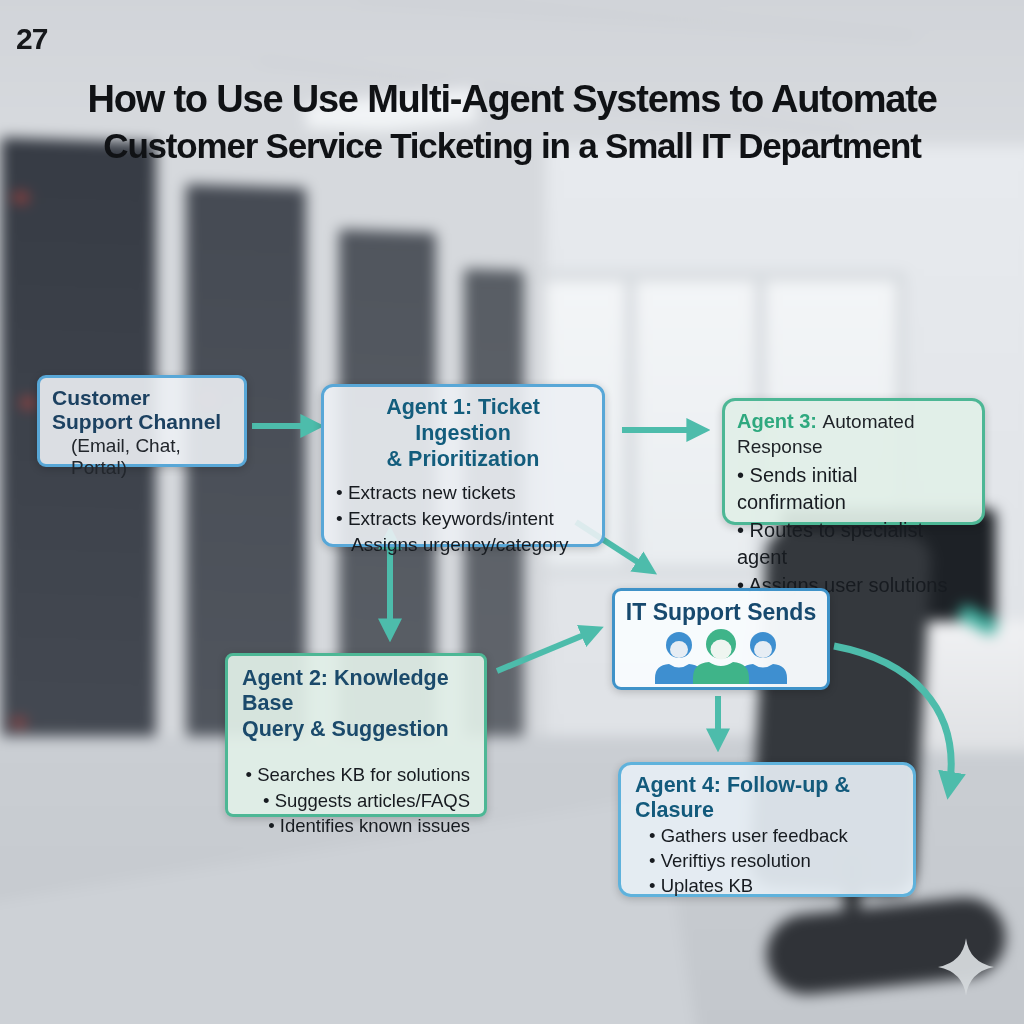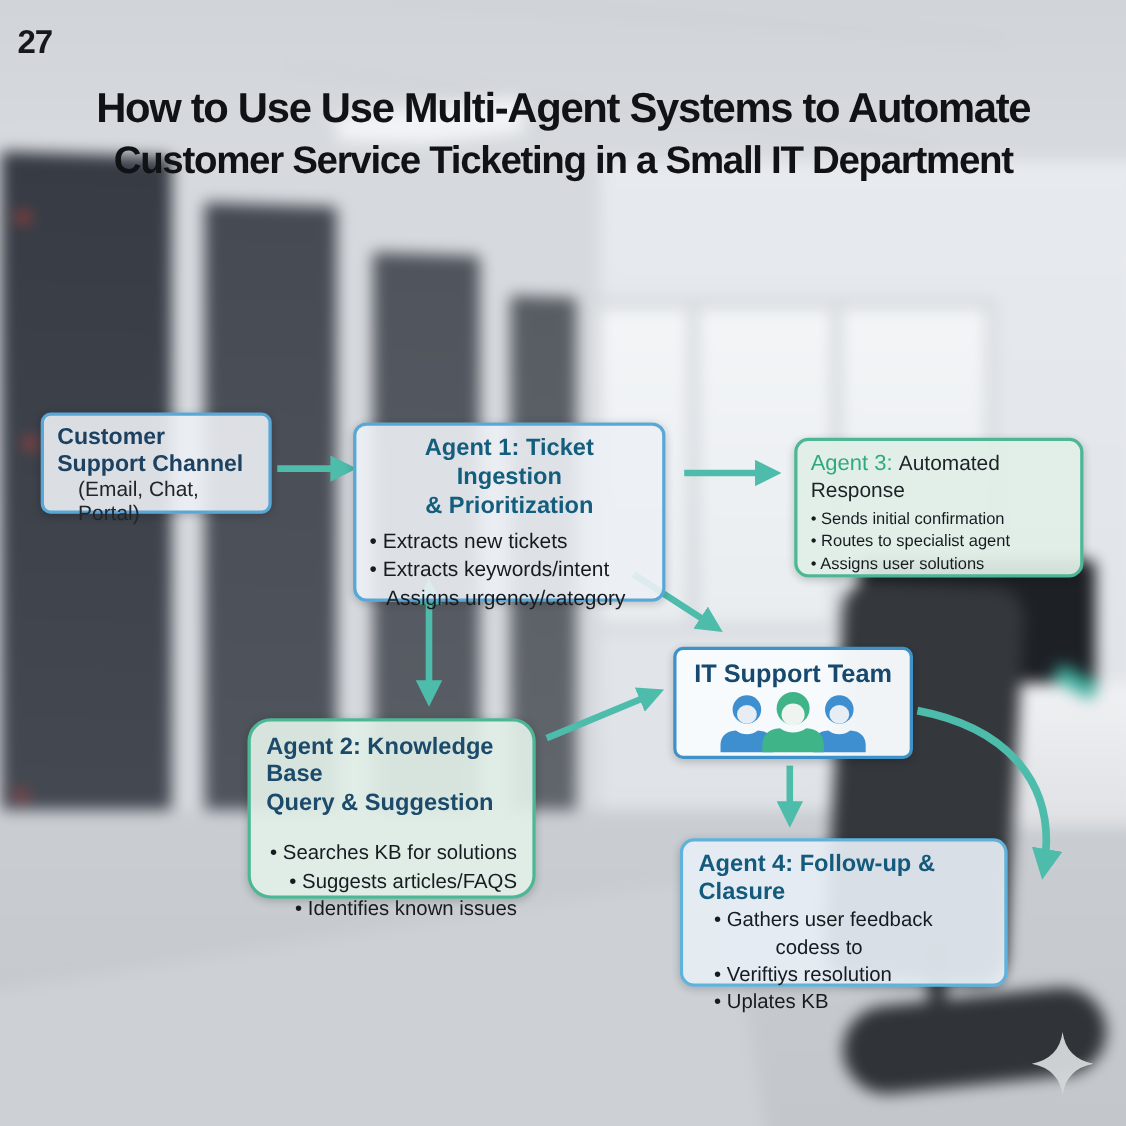--- a/index.html
+++ b/index.html
@@ -55,25 +55,25 @@
   .box-customer{left:37px;top:375px;width:210px;height:92px;padding:8px 12px;}
   .box-customer .h{font-size:21px;font-weight:700;color:#1c4161;line-height:1.12;}
   .box-customer .s{font-size:19px;color:#22262c;margin-top:2px;margin-left:19px;}
 
   .box-agent1{left:321px;top:352px;width:284px;height:163px;padding:8px 12px;border-radius:12px;margin-top:32px;}
   .box-agent1 .h{font-size:21.5px;font-weight:700;color:#135d7d;text-align:center;line-height:1.2;}
   .box-agent1 .body{margin-top:8px;font-size:19px;color:#171b20;line-height:1.35;}
 
   .box-agent3{left:722px;top:398px;width:263px;height:127px;padding:8px 12px;border-radius:13px;}
   .box-agent3 .h{font-size:20px;line-height:1.2;}
-  .box-agent3 .h .lab{font-weight:400;color:#2fa97f;}
+  .box-agent3 .h .lab{font-weight:700;color:#2fa97f;}
   .box-agent3 .h .rest{color:#1d2126;font-size:19px;}
-  .box-agent3 .body{margin-top:3px;font-size:15px;color:#171b20;line-height:1.38;}
-
-  .box-agent2{left:225px;top:653px;width:262px;height:164px;padding:10px 14px;border-radius:21px;}
+  .box-agent3 .body{margin-top:3px;font-size:20px;color:#171b20;line-height:1.38;}
+
+  .box-agent2{left:225px;top:653px;width:262px;height:164px;padding:10px 14px;border-radius:8px;}
   .box-agent2 .h{font-size:21.5px;font-weight:700;color:#1b4a6b;line-height:1.18;}
   .box-agent2 .body{margin-top:20px;font-size:18.5px;color:#171b20;line-height:1.38;text-align:right;}
 
   .box-itteam{left:612px;top:588px;width:218px;height:102px;padding:8px 10px;
               background:rgba(248,251,253,.97);border:3px solid #3f92c8;}
   .box-itteam .h{font-size:23px;font-weight:700;color:#17496e;text-align:center;}
   .box-itteam .icons{display:flex;justify-content:center;margin-top:2px;}
 
   .box-agent4{left:618px;top:762px;width:298px;height:135px;padding:8px 14px;border-radius:13px;
               border:3px solid #5fb2dc;background:rgba(230,238,244,.92);}
@@ -184,21 +184,21 @@
       <span>Query &amp; Suggestion</span>
     </div>
     <div class="body">
       <div class="blt">Searches KB for solutions</div>
       <div class="blt">Suggests articles/FAQS</div>
       <div class="blt">Identifies known issues</div>
     </div>
   </div>
 
   <div class="dbox box-itteam">
-    <div class="h">IT Support Team</div>
+    <div class="h">IT Support Sends</div>
     <div class="icons">
       <svg width="156" height="56" viewBox="0 0 156 56">
 
         <g>
           <circle cx="36" cy="17" r="13" fill="#3e8fd0"></circle>
           <ellipse cx="36" cy="21.5" rx="9" ry="8.5" fill="#e6edf4"></ellipse>
           <path d="M12,56 L12,50 Q12,37 26,36 Q36,43 46,36 Q60,37 60,50 L60,56 Z" fill="#3e8fd0"></path>
         </g>
 
         <g>
@@ -213,21 +213,20 @@
           <path d="M50,56 L50,50 Q50,35 66,34 Q78,42 90,34 Q106,35 106,50 L106,56 Z" fill="#3fb489"></path>
         </g>
       </svg>
     </div>
   </div>
 
   <div class="dbox box-agent4">
     <div class="h">Agent 4: Follow-up &amp; Clasure</div>
     <div class="body">
       <div class="blt">Gathers user feedback</div>
-      <div class="cont">codess to</div>
       <div class="blt">Veriftiys resolution</div>
       <div class="blt">Uplates KB</div>
     </div>
   </div>
 
   <svg class="sparkle" viewBox="0 0 70 72">
     <path d="M35,0 Q39,30 70,36 Q39,42 35,72 Q31,42 0,36 Q31,30 35,0 Z" fill="#d2d6da" opacity="0.96"></path>
   </svg>
 
 </div>

